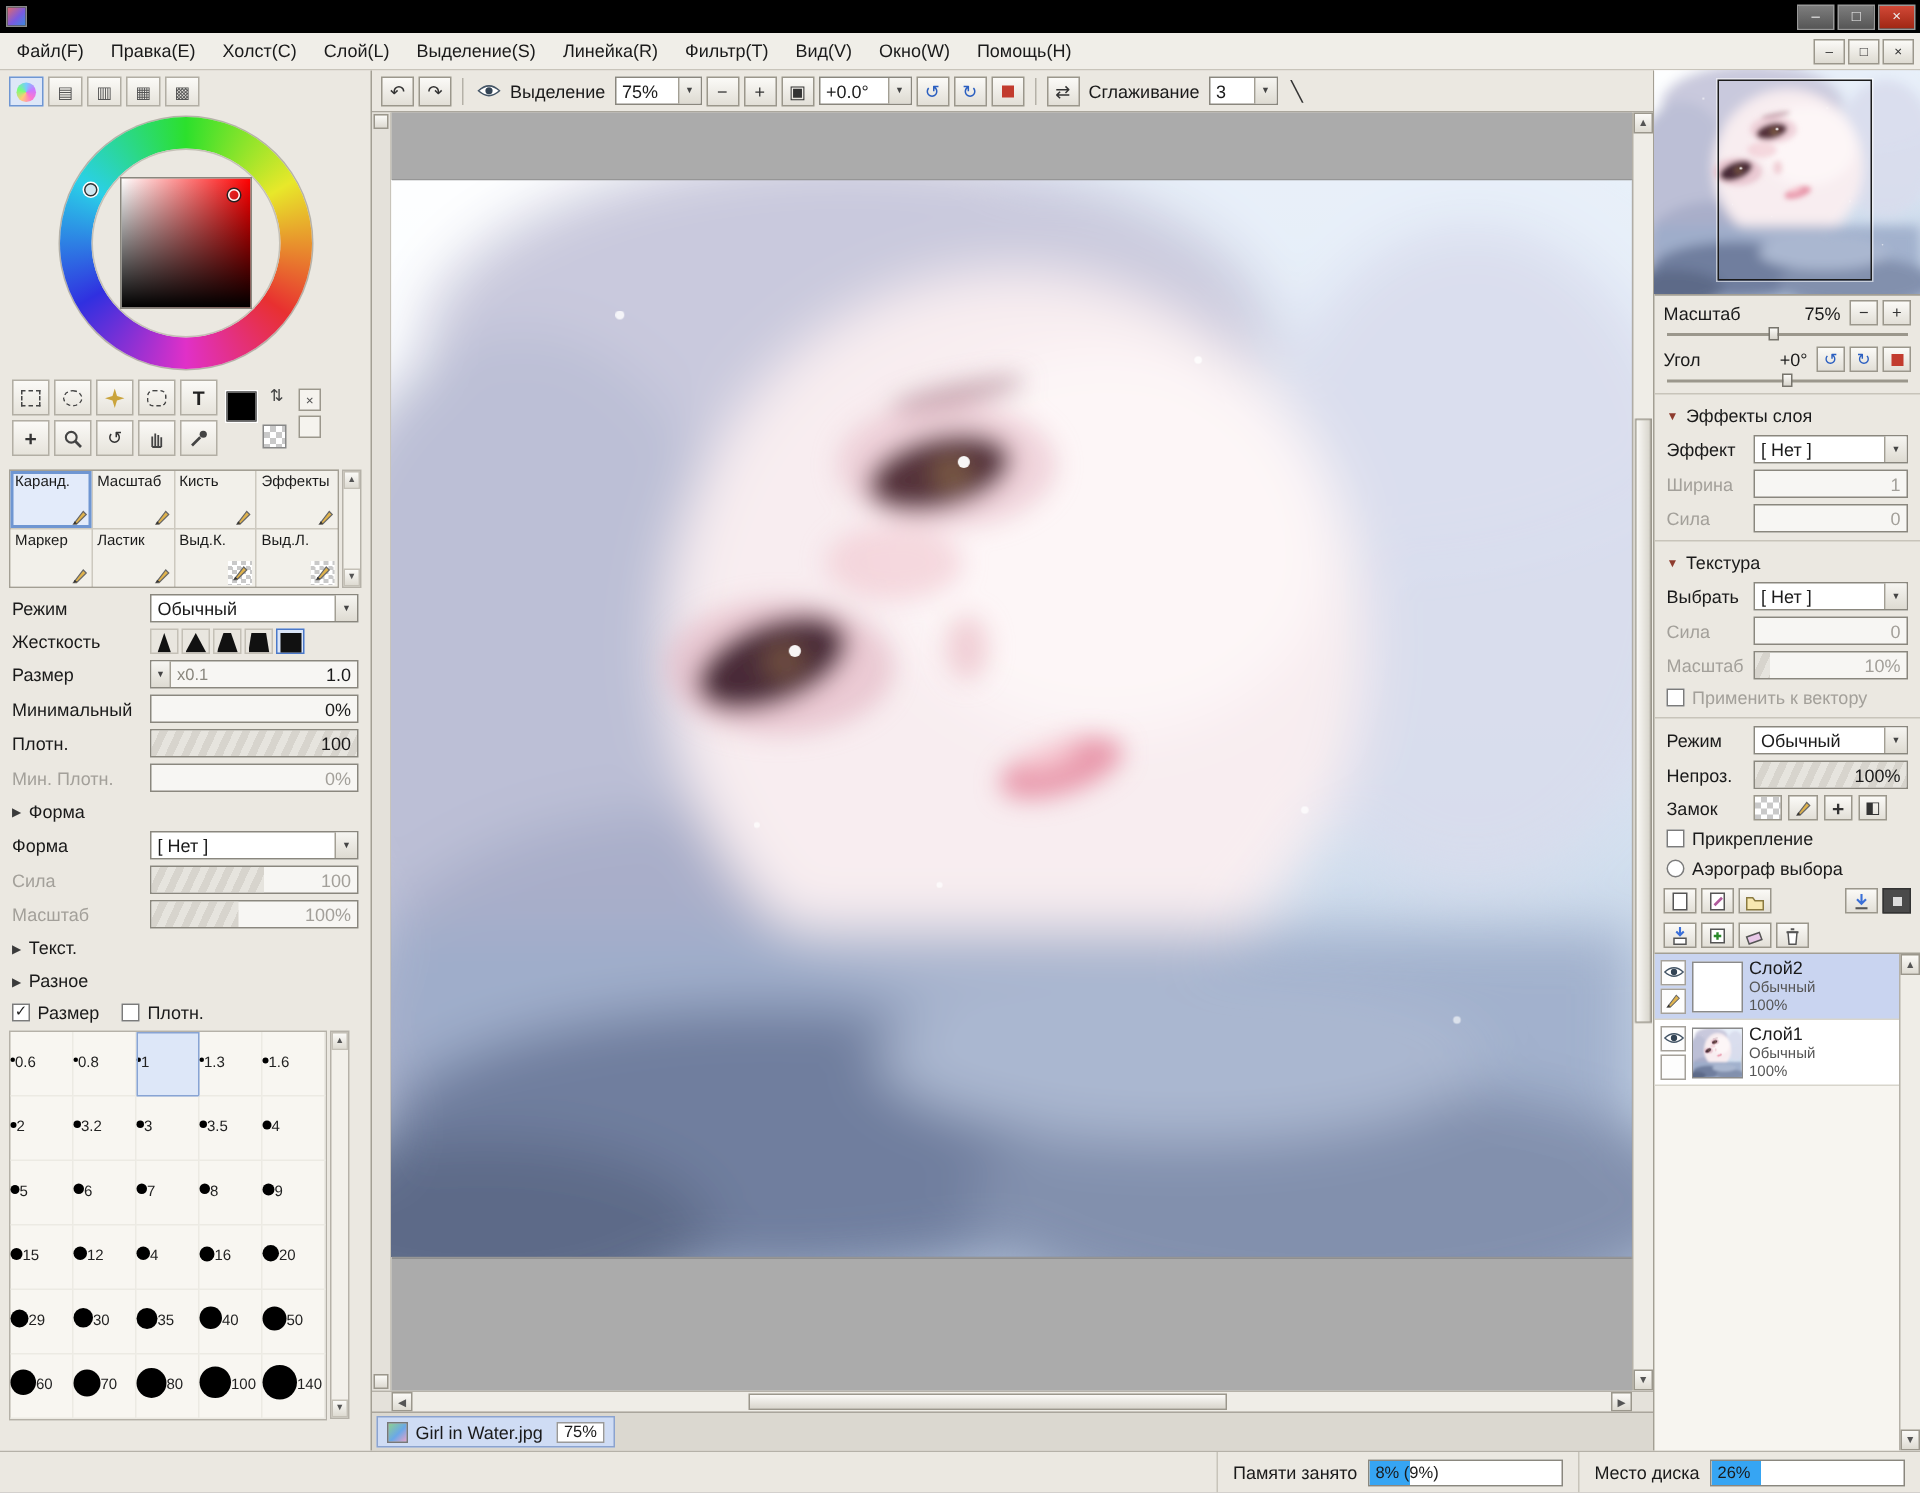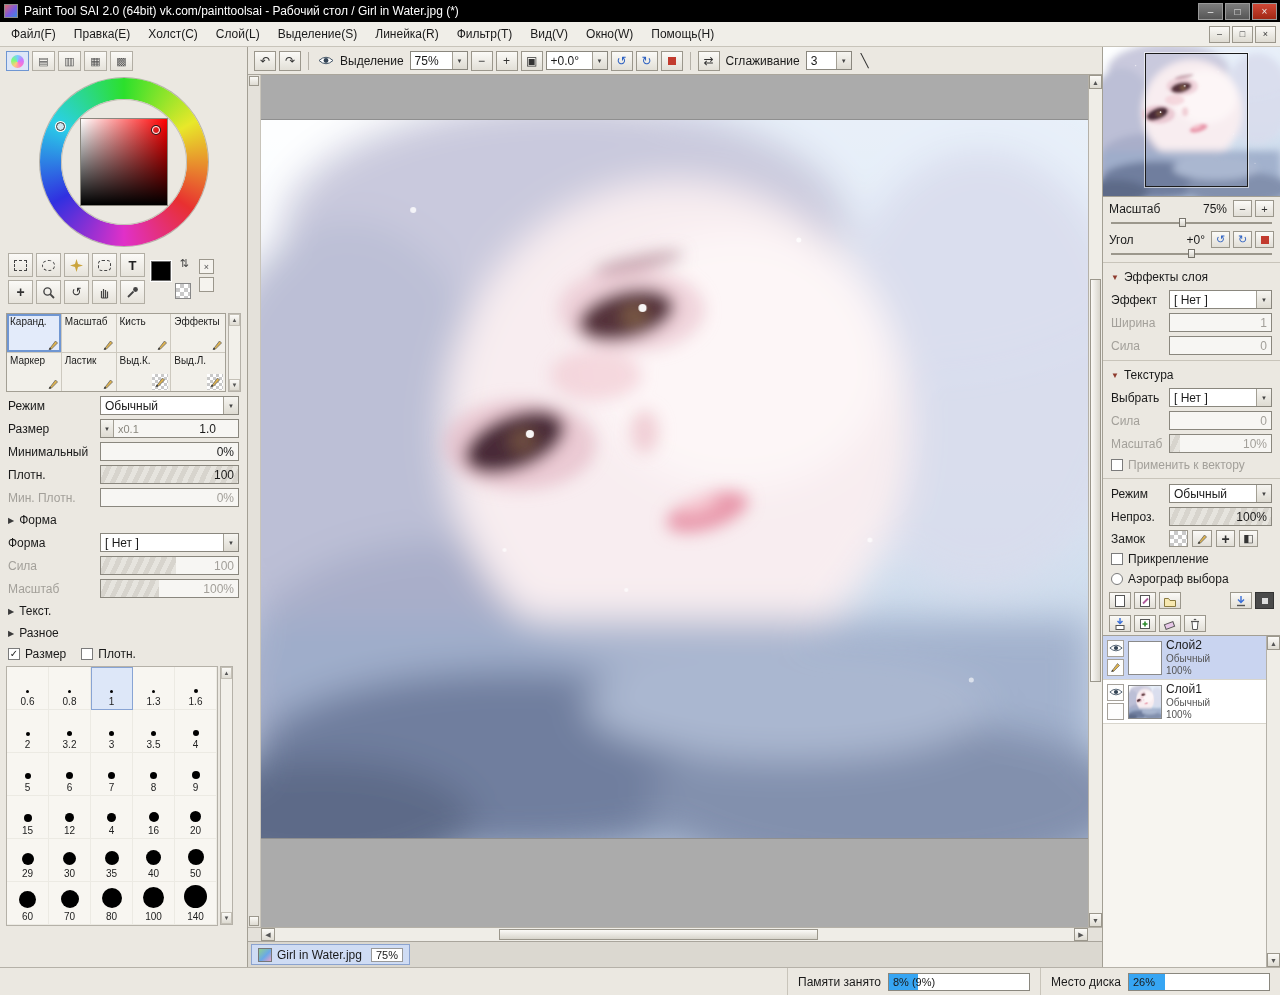--- a/index.html
+++ b/index.html
@@ -37,21 +37,21 @@
 .plabel{width:88px;flex:none;white-space:nowrap}
 .right-panel .plabel{width:54px}
 .prow.dis .plabel,.dis{color:#a3a09a}
 .vslider{position:relative;flex:1;height:19px;border:1px solid #8a877e;background:#f7f6f3;overflow:hidden}
 .vslider .fill{position:absolute;top:0;bottom:0;left:0;background:repeating-linear-gradient(115deg,#e6e4de 0 5px,#d7d4cd 5px 10px)}
 .vslider .sval{position:absolute;right:4px;top:2px}
 .vslider.dis .sval{color:#a3a09a}
 .sizebox{display:flex;align-items:center;height:19px;border:1px solid #8a877e;background:#f7f6f3}
 .sizebox .carrl{width:13px;align-self:stretch;background:linear-gradient(#f6f5f1,#dedbd2);border-right:1px solid #a39f94;font-size:6px;display:flex;align-items:center;justify-content:center;color:#444}
 .sizebox .unit{color:#8a877e;padding:0 4px;font-size:11px}
-.sizebox .sv{margin-left:auto;padding-right:22px}
+.sizebox .sv{margin-left:auto;padding-right:4px}
 .sect{display:flex;align-items:center;gap:5px;padding:4px 8px}
 .sect .tri{font-size:8px;color:#3a3a3a}
 .sect.red .tri{color:#8e3b2e}
 .psep{height:1px;background:#c8c4ba;margin:3px 0}
 .cbrow{display:flex;align-items:center;gap:5px;padding:3px 8px}
 .cb{width:12px;height:12px;border:1px solid #7b7b7b;background:#fff;display:inline-flex;align-items:center;justify-content:center;flex:none}
 .cb i{font-style:normal;font-size:10px;line-height:1}
 .radio{width:12px;height:12px;border:1px solid #7b7b7b;background:#fff;border-radius:50%;flex:none}
 .checker{background-image:conic-gradient(#c9c9c9 25%,#fff 0 50%,#c9c9c9 0 75%,#fff 0);background-size:8px 8px}
 
@@ -89,21 +89,21 @@
 .tool-ico.checker{padding:2px;background-size:6px 6px}
 .mini-scroll{width:13px;display:flex;flex-direction:column;border:1px solid #b5b1a8;background:#f2f0ea}
 .ms-arrow{height:12px;display:flex;align-items:center;justify-content:center;font-size:6px;color:#555;background:linear-gradient(#fbfaf7,#dedbd2);border:1px solid #c4c0b6}
 .ms-track{flex:1}
 .hardset{display:flex;gap:2px}
 .hard{width:19px;height:17px;display:flex;align-items:flex-end;justify-content:center;border:1px solid #c4c0b6;background:#e9e6df}
 .hard i{display:block;width:14px;height:13px;background:#111}
 .hard.sel{border-color:#4a78c8;background:#dbe6f8}
 .pal-wrap{display:flex;gap:2px;padding:2px 6px 0}
 .size-palette{display:grid;grid-template-columns:repeat(5,42px);grid-auto-rows:43px;background:#f8f6f1;border:1px solid #b5b1a8}
-.size-cell{display:flex;flex-direction:column;align-items:center;justify-content:flex-end;padding-bottom:2px;border-right:1px solid #eceae3;border-bottom:1px solid #eceae3}
+.size-cell{display:flex;flex-direction:row;align-items:center;padding-bottom:2px;border-right:1px solid #eceae3;border-bottom:1px solid #eceae3}
 .size-cell.sel{background:#dde7f8;outline:1px solid #88a4d4;outline-offset:-1px}
 .size-dot{background:#000;border-radius:50%;margin-bottom:3px;flex:none}
 .size-num{font-size:10px;color:#222}
 .mini-scroll.tall{height:259px}
 
 .toolbar{height:28px;background:#ebe8e1;border-bottom:1px solid #aaa69c;display:flex;align-items:center;gap:3px;padding:0 6px}
 .tsep{width:1px;height:18px;background:#b5b1a8;margin:0 4px}
 .tlabel{white-space:nowrap;margin:0 3px}
 .w58{width:58px}.w62{width:62px}.w46{width:46px}
 .eye-ico{line-height:0;margin-left:2px}
@@ -151,21 +151,21 @@
 .layer-thumb{width:34px;height:34px;border:1px solid #8a8a8a;background:#fff;overflow:hidden;flex:none}
 .layer-thumb svg{display:block;width:100%;height:100%}
 .layer-meta{display:flex;flex-direction:column;line-height:1.2;overflow:hidden}
 .lname{font-size:12px;white-space:nowrap}
 .lmode,.lopacity{font-size:10px;color:#555}
 .lscroll{width:14px;background:#efede7;border-left:1px solid #b5b1a8;display:flex;flex-direction:column}
 
 .statusbar{height:28px;border-top:1px solid #b5b1a8;background:#ebe8e1;display:flex;align-items:center}
 .sspacer{flex:1}
 .scell{display:flex;align-items:center;gap:7px;height:100%;padding:0 10px;border-left:1px solid #c8c4ba}
-.progress{position:relative;width:142px;height:18px;border:1px solid #8a877e;background:#fff;overflow:hidden}
+.progress{position:relative;width:130px;height:18px;border:1px solid #8a877e;background:#fff;overflow:hidden}
 .pfill{position:absolute;left:0;top:0;bottom:0;width:0;background:#36a5f3}
 .ptxt{position:absolute;left:4px;top:2px;font-size:11px;white-space:nowrap}
 .icon-svg{display:block}
 </style>
 </head>
 <body>
 
 <svg width="0" height="0" style="position:absolute">
   <defs>
     <linearGradient id="bgg" x1="0" y1="0" x2="0" y2="1">
@@ -218,21 +218,20 @@
         <circle cx="360" cy="470" r="2" opacity="0.7"></circle>
         <circle cx="700" cy="560" r="2.5" opacity="0.6"></circle>
         <circle cx="240" cy="430" r="2" opacity="0.7"></circle>
       </g>
     </g>
   </defs>
 </svg>
 
 <div class="titlebar">
   <span class="app-icon"></span>
-  <span class="title-text">Paint Tool SAI 2.0 (64bit) vk.com/painttoolsai - Рабочий стол / Girl in Water.jpg (*)</span>
   <span class="tb-btns">
     <span class="tb-btn">–</span>
     <span class="tb-btn">□</span>
     <span class="tb-btn close">×</span>
   </span>
 </div>
 
 <div class="menubar">
   <div class="menu-items">
       <div class="menu-item">Файл(F)</div>
@@ -402,20 +401,40 @@
         <div class="ms-track"></div>
         <div class="ms-arrow">▼</div>
       </div>
     </div>
     <div class="prow">
       <span class="plabel">Режим</span>
       <div class="combo grow">
           <span class="val">Обычный</span>
           <span class="carr">▼</span>
         </div>
+    </div>
+    <div class="prow">
+      <span class="plabel">Жесткость</span>
+      <div class="hardset">
+        <span class="hard">
+            <i style="clip-path:polygon(50% 0,82% 100%,18% 100%)"></i>
+          </span>
+        <span class="hard">
+            <i style="clip-path:polygon(50% 0,100% 100%,0 100%)"></i>
+          </span>
+        <span class="hard">
+            <i style="clip-path:polygon(32% 0,68% 0,100% 100%,0 100%)"></i>
+          </span>
+        <span class="hard">
+            <i style="clip-path:polygon(15% 0,85% 0,100% 100%,0 100%)"></i>
+          </span>
+        <span class="hard sel">
+            <i></i>
+          </span>
+      </div>
     </div>
     <div class="prow">
       <span class="plabel">Размер</span>
       <div class="sizebox grow">
         <span class="carrl">▼</span>
         <span class="unit">x0.1</span>
         <span class="sv">1.0</span>
       </div>
     </div>
     <div class="prow">

